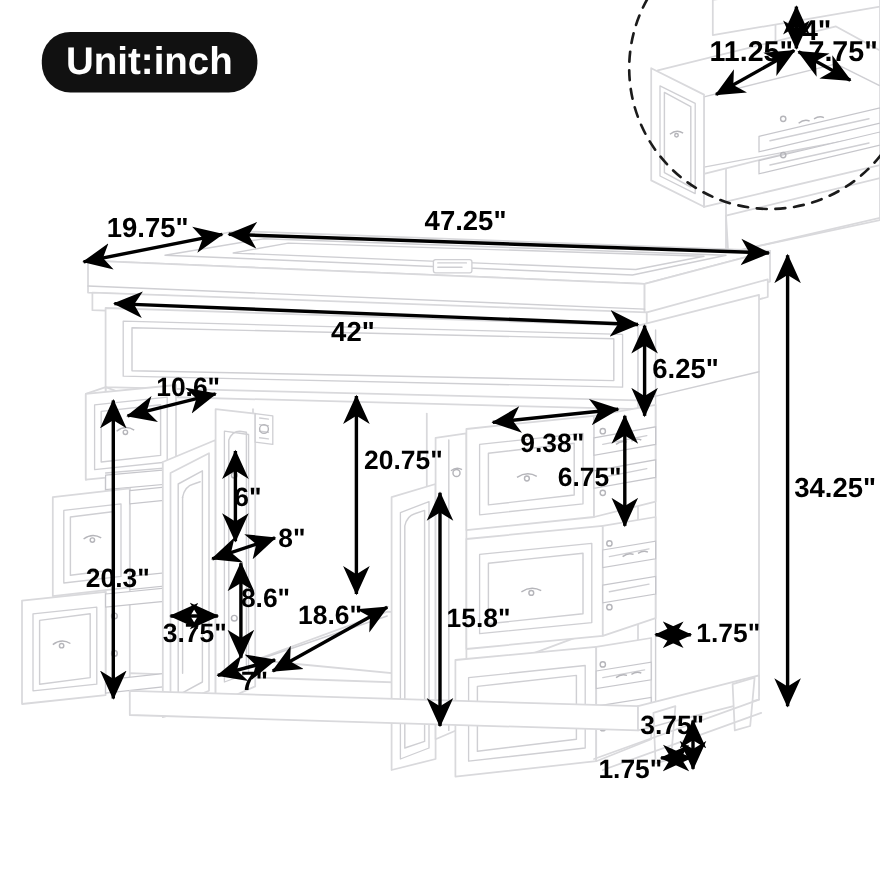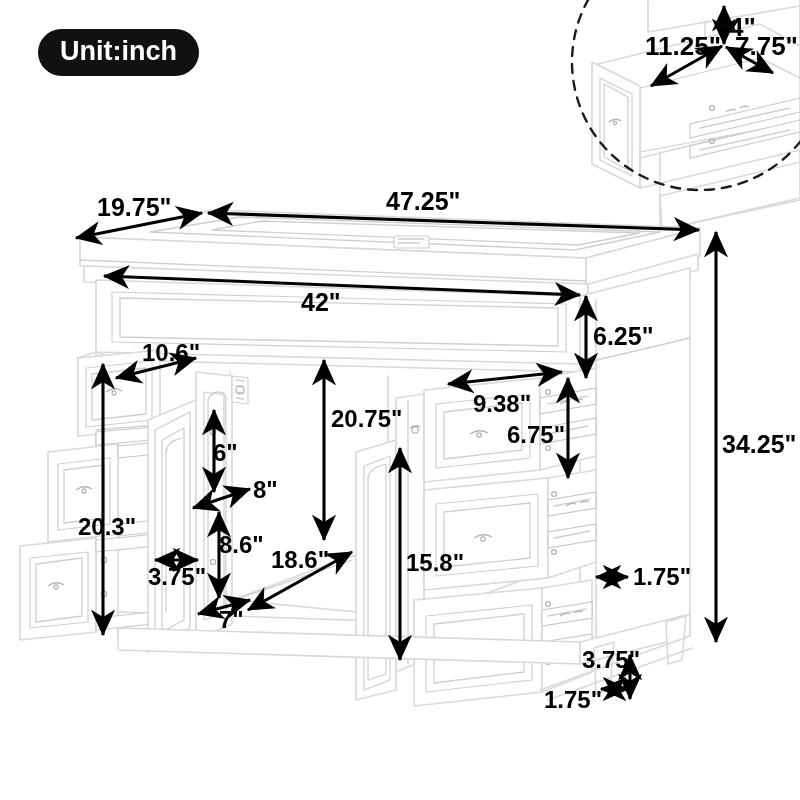--- a/index.html
+++ b/index.html
@@ -10,21 +10,21 @@
     -webkit-font-smoothing:antialiased;
   }
   #stage{position:relative;width:800px;height:800px;background:#fff;}
   svg.layer{position:absolute;left:0;top:0;width:800px;height:800px;}
   
   #unit-badge{
     position:absolute;left:38px;top:29px;
     background:#111111;color:#ffffff;
     border-radius:26px;
     padding:9px 22px 11px 22px;
-    font-size:27px;line-height:1;
+    font-size:35px;line-height:1;
     font-weight:700;
     letter-spacing:0px;
     font-family:"Liberation Sans","DejaVu Sans",sans-serif;
   }
   .dimlabel{
     position:absolute;
     color:#000000;
     font-weight:700;
     font-family:"Liberation Sans","DejaVu Sans",sans-serif;
     white-space:nowrap;

